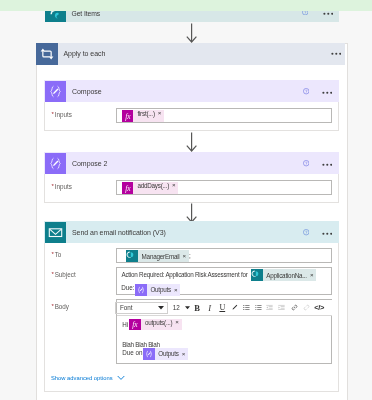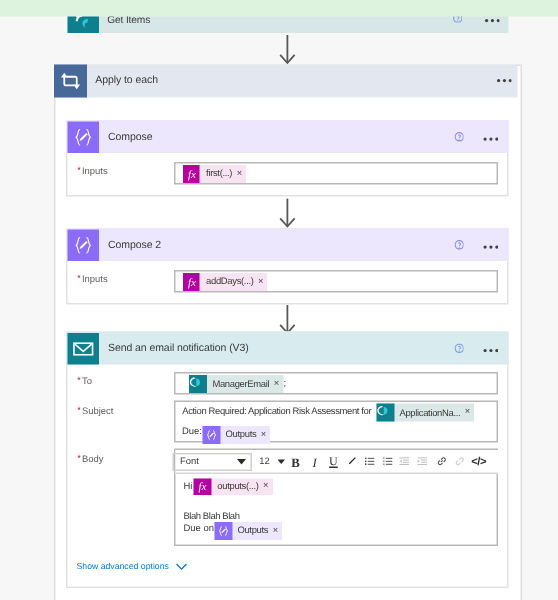--- a/index.html
+++ b/index.html
@@ -35,21 +35,21 @@
   .idots{position:absolute;top:9.8px;}
 
   
   .flabel{position:absolute;font-size:6.3px;color:#605e5c;white-space:nowrap;}
   .req{color:#a4262c;margin-right:0.8px;font-size:6px;vertical-align:1px;}
 
   
   .fbox{position:absolute;background:#fff;border:1px solid #b9b8b6;box-sizing:border-box;}
 
   
-  .fxtok{position:absolute;display:flex;align-items:center;height:11.6px;background:#f7e3f1;}
+  .fxtok{position:absolute;display:flex;height:11.6px;background:#f7e3f1;}
   .fxsq{width:11.9px;height:11.6px;background:#b4009e;display:flex;align-items:center;justify-content:center;flex:0 0 auto;}
   .fxtxt{font-size:6.3px;letter-spacing:-0.22px;color:#3b3a39;padding:0 3px 0 4px;white-space:nowrap;}
   .tokx{font-size:6.2px;color:#3b3a39;padding-right:2.6px;line-height:1;}
 
   
   .dtok{position:absolute;display:flex;align-items:center;height:12px;}
   .dsq{width:12px;height:12px;display:flex;align-items:center;justify-content:center;flex:0 0 auto;}
   .dtxt{font-size:6.3px;letter-spacing:-0.22px;color:#3b3a39;padding:0 3px 0 3.6px;white-space:nowrap;}
 
   .plaintxt{position:absolute;font-size:6.3px;color:#3b3a39;white-space:nowrap;}

